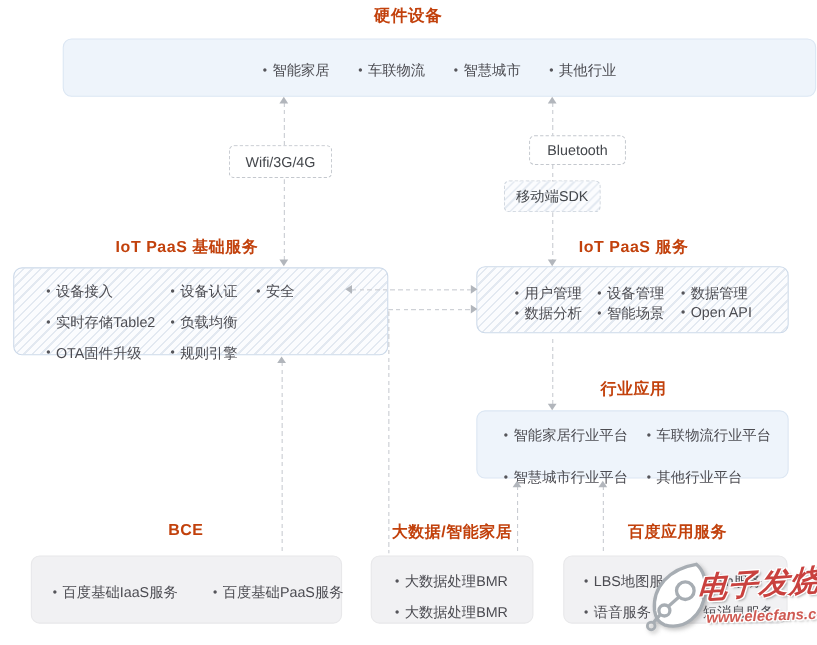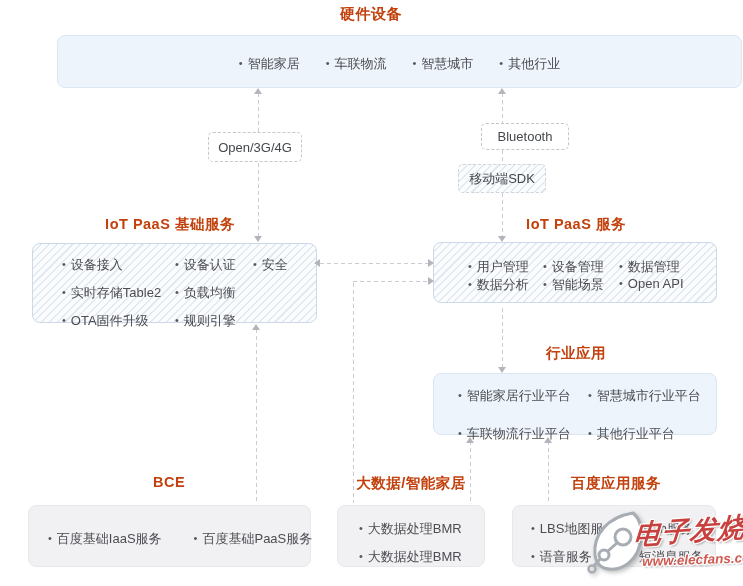--- a/index.html
+++ b/index.html
@@ -64,25 +64,25 @@
 
   <div class="box blue" style="left:30px; top:35px; width:685px; height:53px;margin-left:27px;">
     <div class="hwrow">
       <span class="item">智能家居</span>
       <span class="item">车联物流</span>
       <span class="item">智慧城市</span>
       <span class="item">其他行业</span>
     </div>
   </div>
 
-  <div class="box dashed" style="left:208px; top:132px; width:94px; height:30px;">Open/3G/4G</div>
+  <div class="box dashed" style="left:208px; top:132px; width:94px; height:30px;">Wifi/3G/4G</div>
   <div class="box dashed" style="left:481px; top:123px; width:88px; height:27px;">Bluetooth</div>
   <div class="box dashed hatchfill" style="left:458px; top:164px; width:88px; height:29px;text-align:center;">移动端SDK</div>
 
-  <div class="box hatch" style="left:32px; top:243px; width:285px; height:80px;">
+  <div class="box hatch" style="left:12px; top:243px; width:341px; height:80px;">
     <div class="grid3a">
       <span class="item">设备接入</span>
       <span class="item">设备认证</span>
       <span class="item">安全</span>
       <span class="item">实时存储Table2</span>
       <span class="item">负载均衡</span>
       <span></span>
       <span class="item">OTA固件升级</span>
       <span class="item">规则引擎</span>
       <span></span>
@@ -96,22 +96,22 @@
       <span class="item">数据管理</span>
       <span class="item">数据分析</span>
       <span class="item">智能场景</span>
       <span class="item">Open API</span>
     </div>
   </div>
 
   <div class="box blue" style="left:433px; top:373px; width:284px; height:62px;">
     <div class="grid2a">
       <span class="item">智能家居行业平台</span>
+      <span class="item">车联物流行业平台</span>
       <span class="item">智慧城市行业平台</span>
-      <span class="item">车联物流行业平台</span>
       <span class="item">其他行业平台</span>
     </div>
   </div>
 
   <div class="box gray" style="left:28px; top:505px; width:283px; height:62px;">
     <div class="rowflex">
       <span class="item">百度基础IaaS服务</span>
       <span class="item">百度基础PaaS服务</span>
     </div>
   </div>

